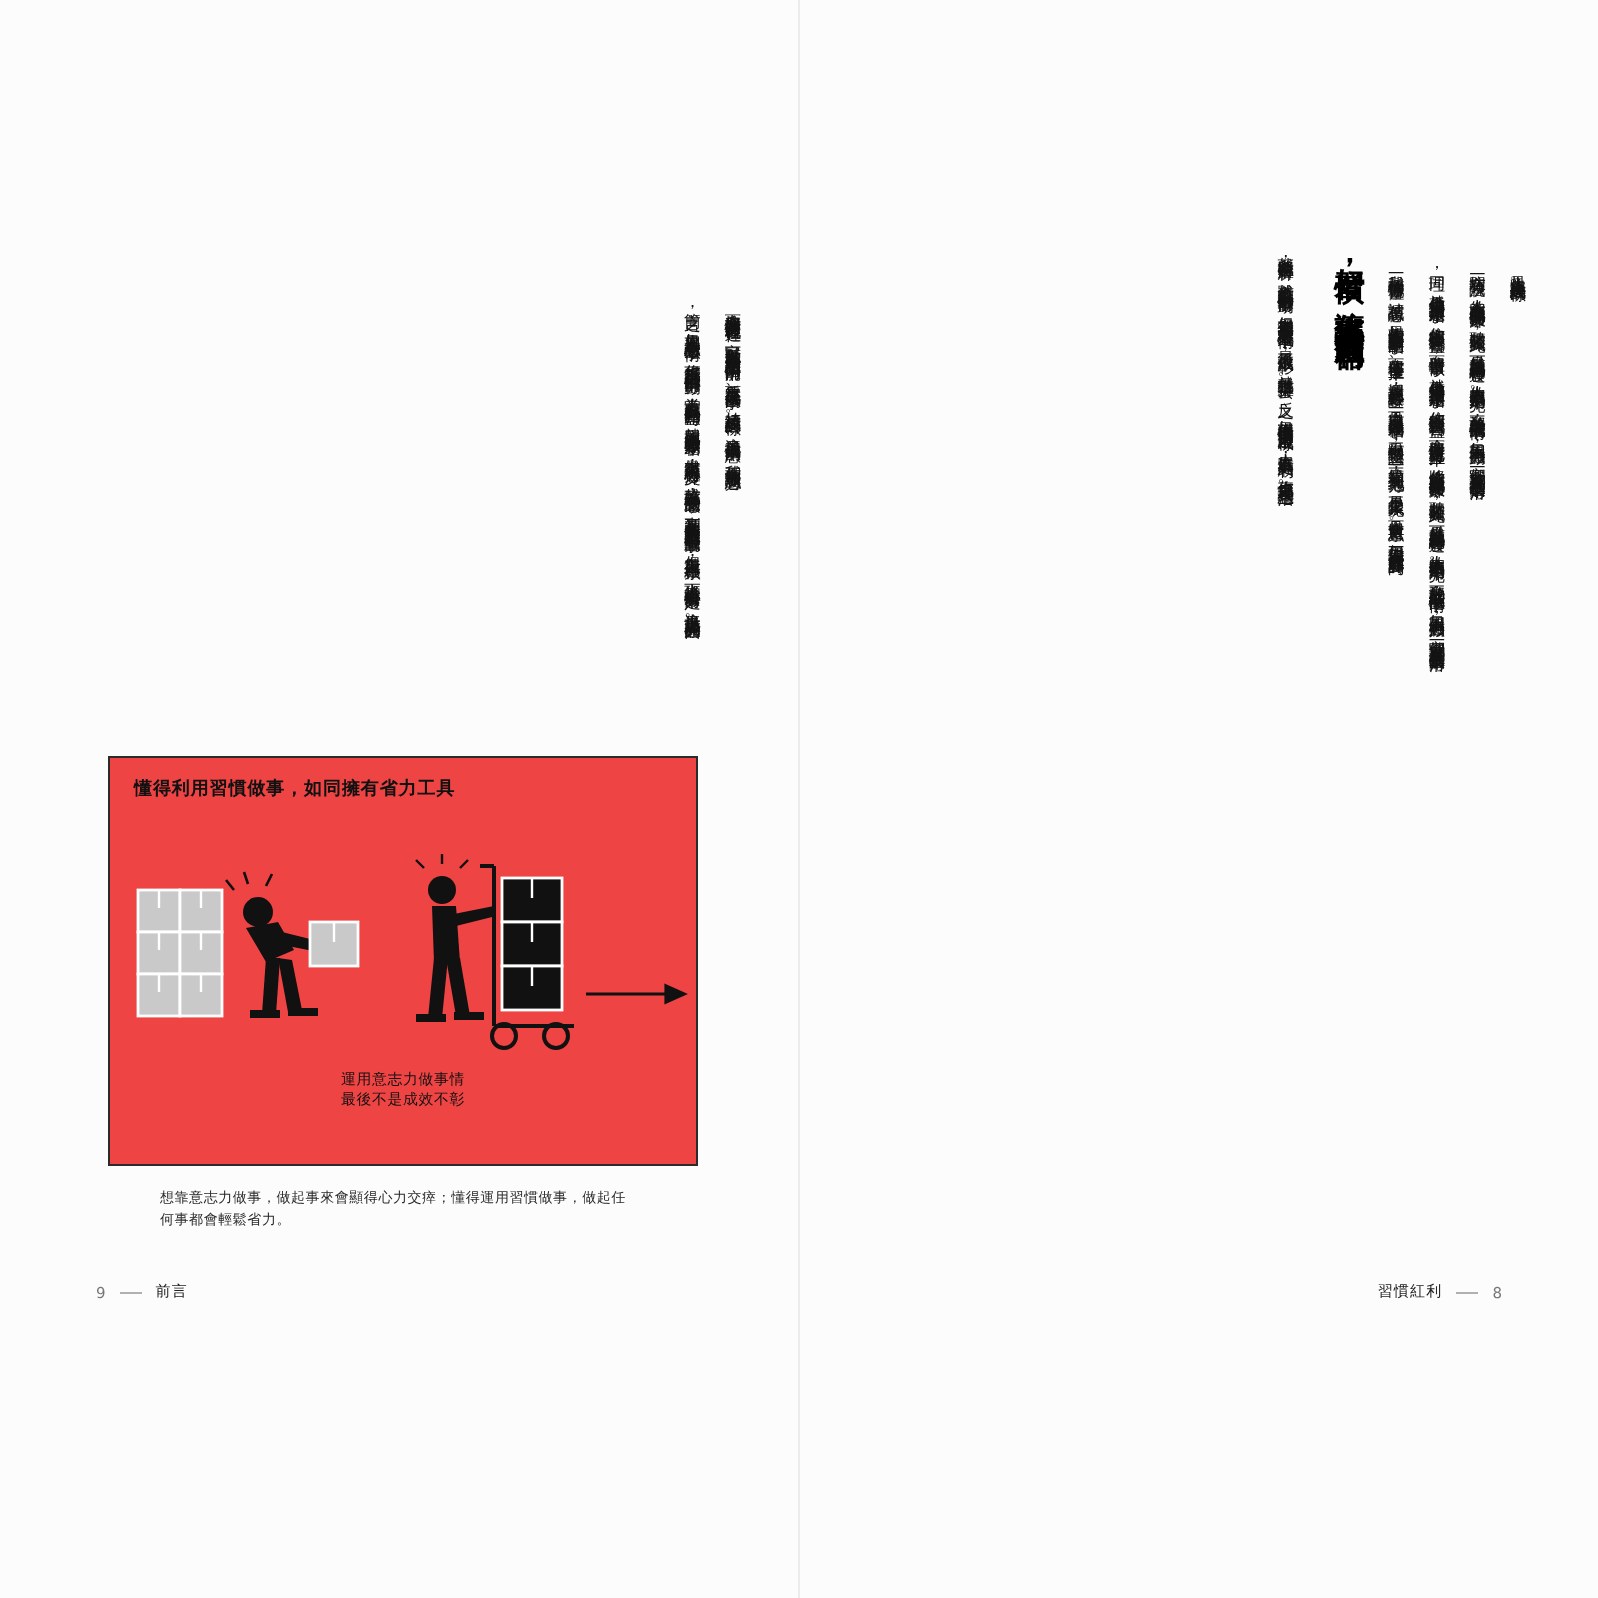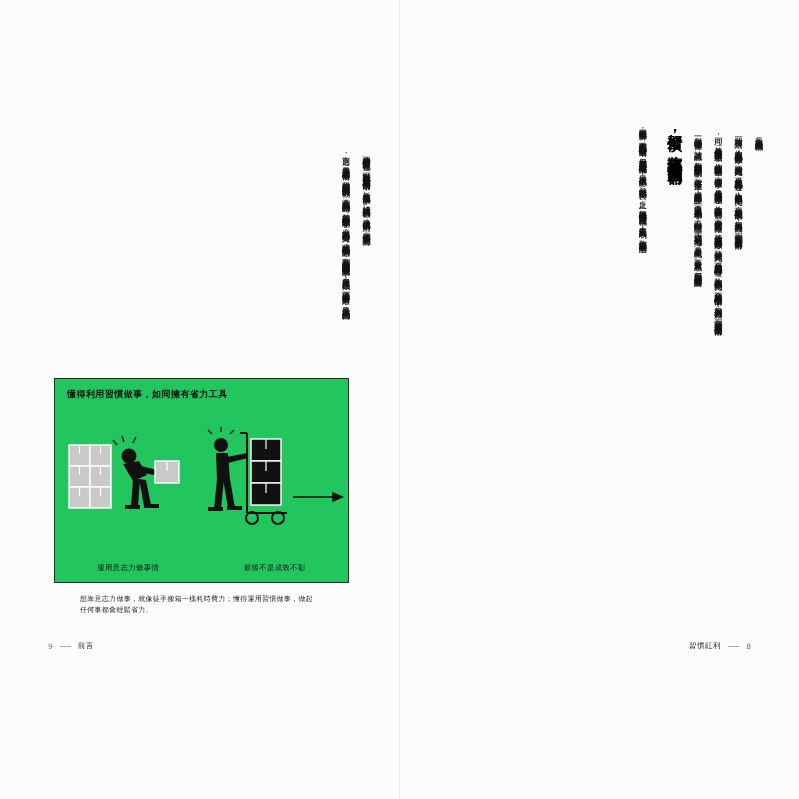--- a/index.html
+++ b/index.html
@@ -94,21 +94,21 @@
   }
 
   
   .figure-box {
     position: absolute;
     left: 54px;
     top: 378px;
     width: 295px;
     height: 205px;
     border: 1px solid #2b2b2b;
-    background: #22c55e;
+    background: #ef4444;
     box-sizing: border-box;
   }
   .figure-caption-top {
     position: absolute;
     left: 12px;
     top: 9px;
     font-family: "DejaVu Sans", "Liberation Sans", sans-serif;
     font-size: 9px;
     letter-spacing: 0.05em;
     color: #111;
@@ -117,24 +117,24 @@
   .fig-art {
     position: absolute;
     left: 0;
     top: 30px;
     width: 293px;
     height: 140px;
   }
   .fig-labels {
     position: absolute;
     left: 0;
-    top: 184px;
+    top: 156px;
     width: 293px;
     display: flex;
-    flex-direction: row;
+    flex-direction: column;
   }
   .fig-label {
     flex: 1;
     text-align: center;
     font-family: "DejaVu Sans", "Liberation Sans", sans-serif;
     font-size: 7.4px;
     letter-spacing: 0.05em;
     color: #111;
   }
   .fig-note {
@@ -273,21 +273,21 @@
             <polygon points="278,84 287,88 278,92"></polygon>
           </g>
         </svg>
 
         <div class="fig-labels">
           <div class="fig-label">運用意志力做事情</div>
           <div class="fig-label">最後不是成效不彰</div>
         </div>
       </div>
 
-      <div class="fig-note">想靠意志力做事，就像徒手搬箱一樣耗時費力；懂得運用習慣做事，做起任何事都會輕鬆省力。</div>
+      <div class="fig-note">想靠意志力做事，做起事來會顯得心力交瘁；懂得運用習慣做事，做起任何事都會輕鬆省力。</div>
 
       <div class="footer footer-left">
         <span class="pnum">9</span>
         <span class="rule"></span>
         <span class="ptitle">前言</span>
       </div>
     </div>
 
     <div class="page right">
 

